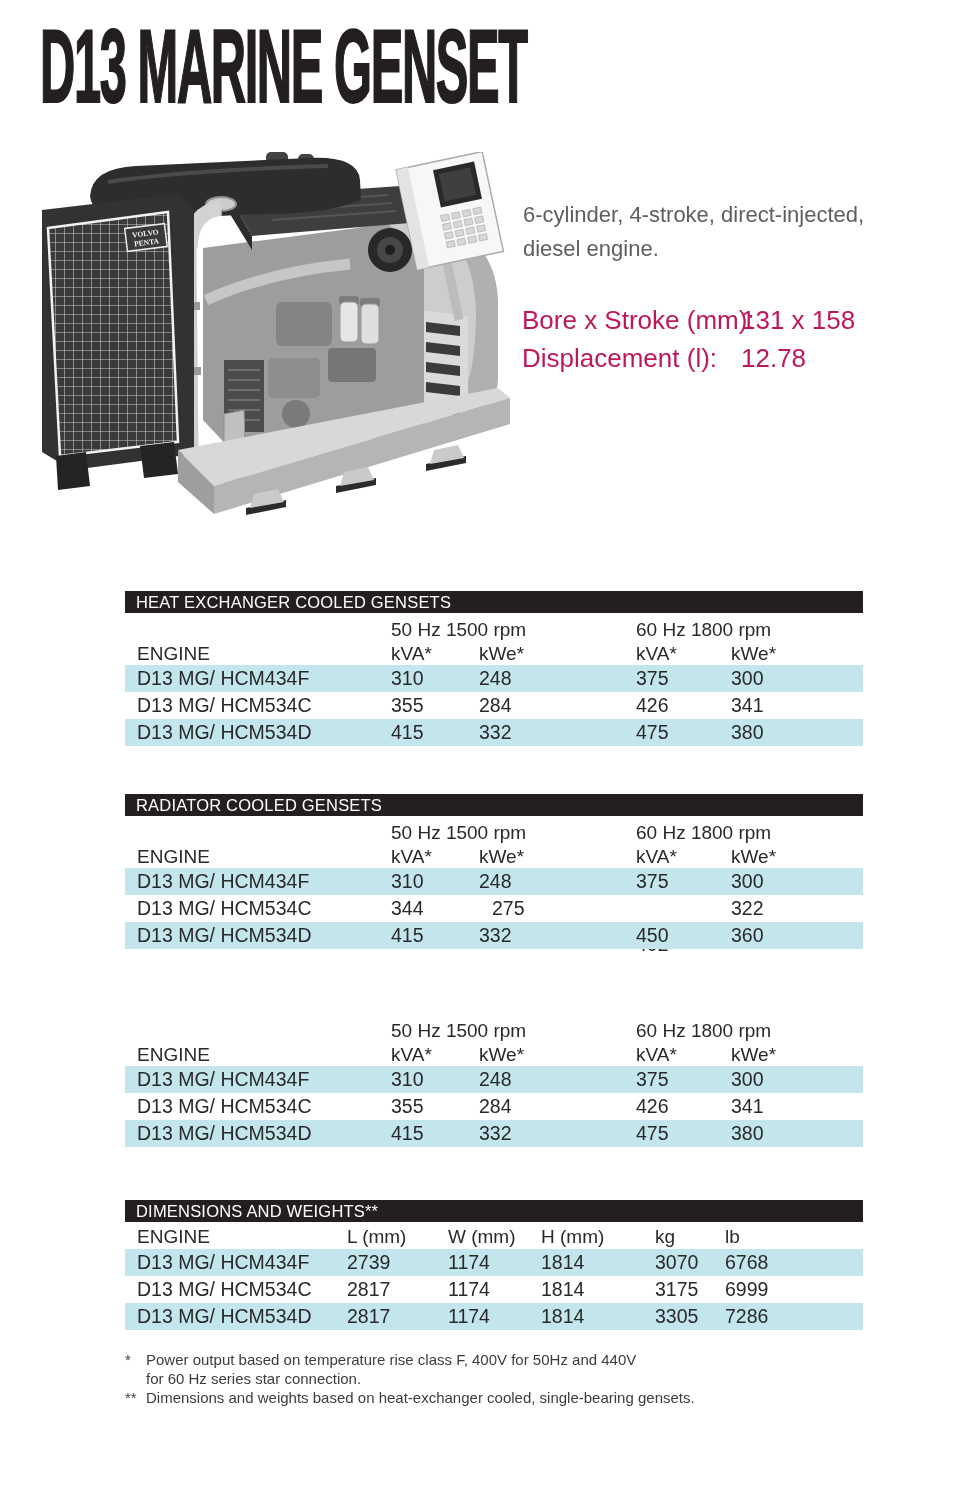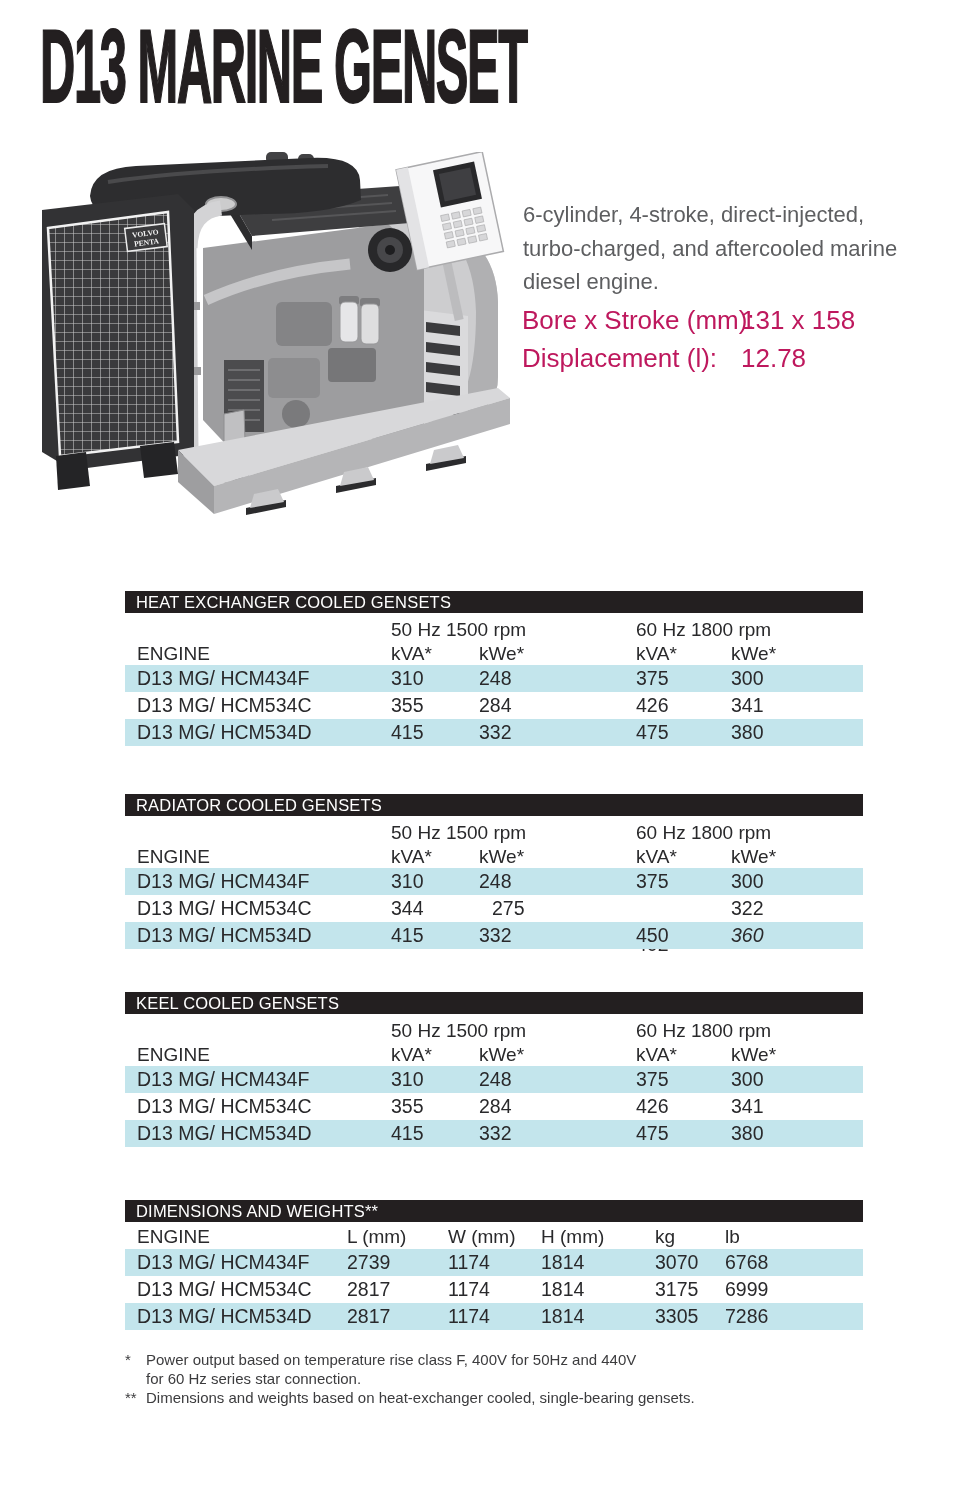--- a/index.html
+++ b/index.html
@@ -192,21 +192,20 @@
             <rect x="423" y="89" width="8" height="6"></rect>
             <rect x="434" y="89" width="8" height="6"></rect>
             <rect x="445" y="89" width="8" height="6"></rect>
         </g>
       </g>
     </svg>
   </div>
 
   <div class="desc">
     <div>6-cylinder, 4-stroke, direct-injected,</div>
-    <div>turbo-charged, and aftercooled marine</div>
     <div>diesel engine.</div>
   </div>
 
   <div class="spec spec-bore">
     <span class="spec-label">Bore x Stroke (mm):</span>
     <span class="spec-value">131 x 158</span>
   </div>
   <div class="spec spec-disp">
     <span class="spec-label">Displacement (l):</span>
     <span class="spec-value">12.78</span>
@@ -273,25 +272,24 @@
           <span class="cellabs" style="left: 266px;">344</span>
           <span class="cellabs" style="left: 354px; margin-left: 13px;">275</span>
           <span class="cellabs" style="left: 511px; margin-top: 36px;">402</span>
           <span class="cellabs" style="left: 606px;">322</span>
         </div>
         <div class="trow hl" style="top: 128px;">
           <span class="cellabs" style="left: 12px;">D13 MG/ HCM534D</span>
           <span class="cellabs" style="left: 266px;">415</span>
           <span class="cellabs" style="left: 354px;">332</span>
           <span class="cellabs" style="left: 511px;">450</span>
-          <span class="cellabs" style="left: 606px; font-style: italic;">360</span>
+          <span class="cellabs" style="left: 606px;">360</span>
         </div>
       </div>
       <div class="ptable" style="top: 992px; height: 155px;">
-        <div class="tbar">KEEL COOLED GENSETS</div>
         <div class="rowline freqrow">
           <span class="cellabs" style="left: 266px;">50 Hz 1500 rpm</span>
           <span class="cellabs" style="left: 511px;">60 Hz 1800 rpm</span>
         </div>
         <div class="rowline headrow">
           <span class="cellabs" style="left: 12px;">ENGINE</span>
           <span class="cellabs" style="left: 266px;">kVA*</span>
           <span class="cellabs" style="left: 354px;">kWe*</span>
           <span class="cellabs" style="left: 511px;">kVA*</span>
           <span class="cellabs" style="left: 606px;">kWe*</span>

